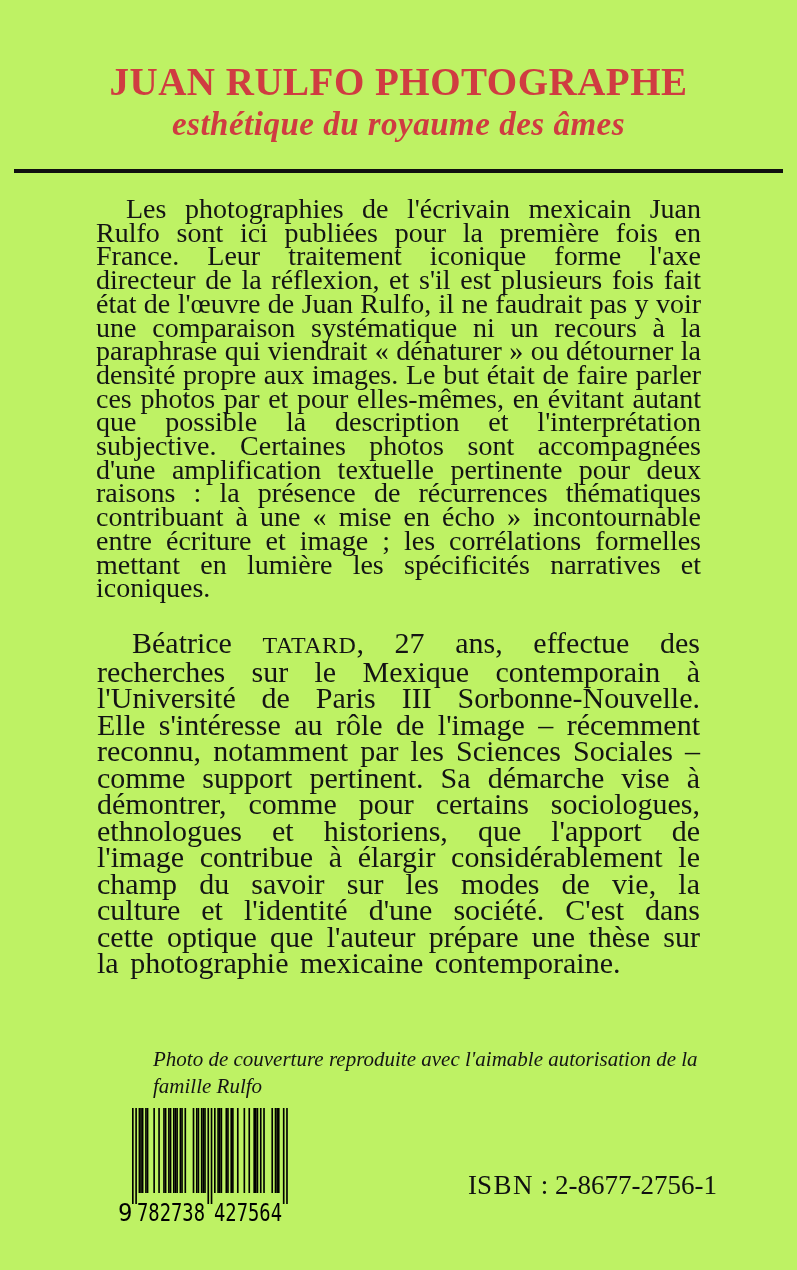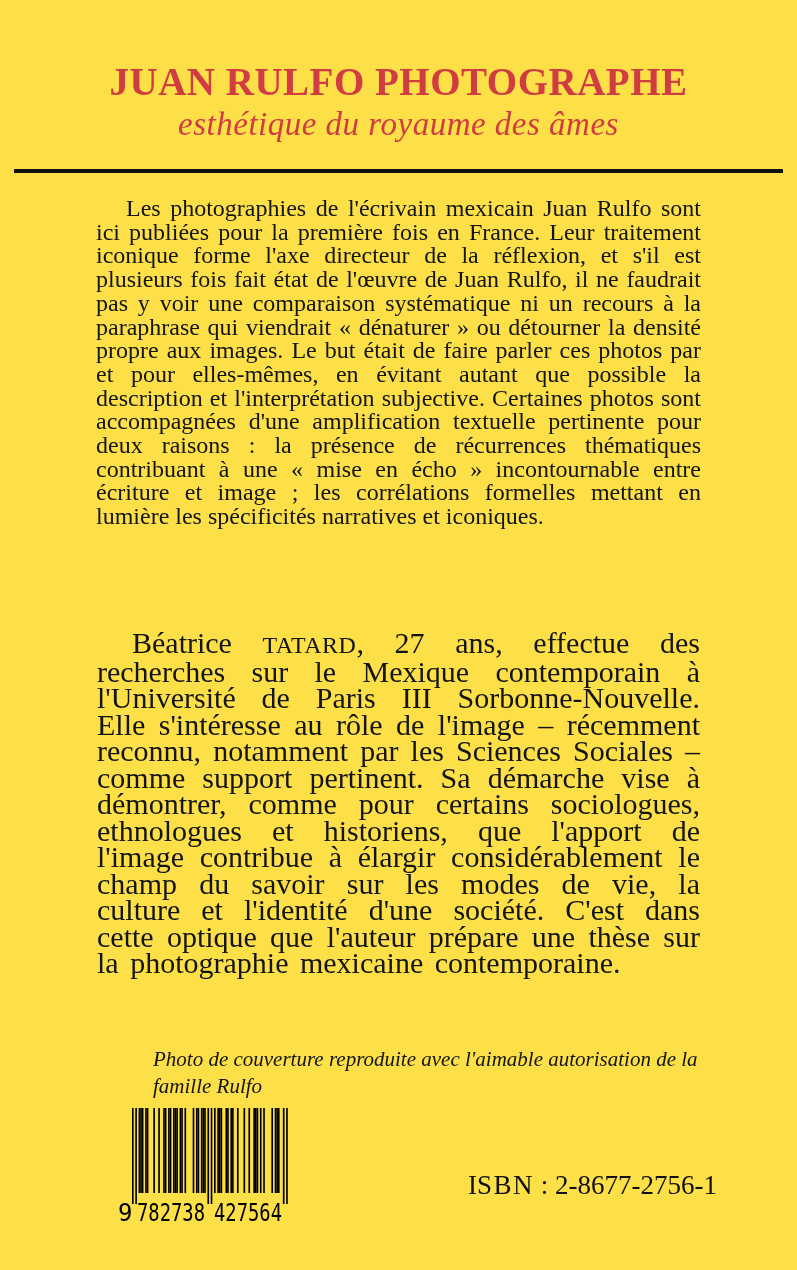--- a/index.html
+++ b/index.html
@@ -3,40 +3,40 @@
 <meta charset="utf-8">
 <style>
   :root { --accent:#d03c41; --ink:#141414; }
   * { box-sizing: border-box; }
   html,body { margin:0; padding:0; }
   body {
     width:797px; height:1270px; background:#ffffff; position:relative;
     font-family:"Liberation Serif", serif; color:var(--ink);
     overflow:hidden;
   }
-  .page { position:absolute; inset:0; background:#fde047; }
+  .page { position:absolute; inset:0; background:#bef264; }
 
   .title {
     position:absolute; top:62px; left:0; width:100%; margin:0;
     text-align:center; font-size:39px; font-weight:700;
     color:var(--accent); letter-spacing:0.5px; line-height:1.0;
   }
   .subtitle {
     position:absolute; top:106px; left:0; width:100%; margin:0;
-    text-align:center; font-size:33px; font-weight:400; font-style:italic;
+    text-align:center; font-size:33px; font-weight:700; font-style:italic;
     color:var(--accent); line-height:1.1; letter-spacing:0.5px;
   }
   .rule {
     position:absolute; top:169px; left:14px; right:14px; height:4px;
     background:#101010;
   }
 
   .synopsis {
     position:absolute; top:197px; left:96px; width:605px; margin:0;
-    font-size:24px; line-height:23.7px; text-align:justify;
+    font-size:28px; line-height:23.7px; text-align:justify;
     text-indent:30px; hyphens:auto; -webkit-hyphens:auto;
   }
   .bio {
     position:absolute; top:630px; left:97px; width:603px; margin:0;
     font-size:30px; line-height:26.5px; text-align:justify;
     text-indent:35px; word-spacing:4px;
     hyphens:auto; -webkit-hyphens:auto;
   }
   .bio .surname { font-size:0.8em; letter-spacing:0.5px; }
 

